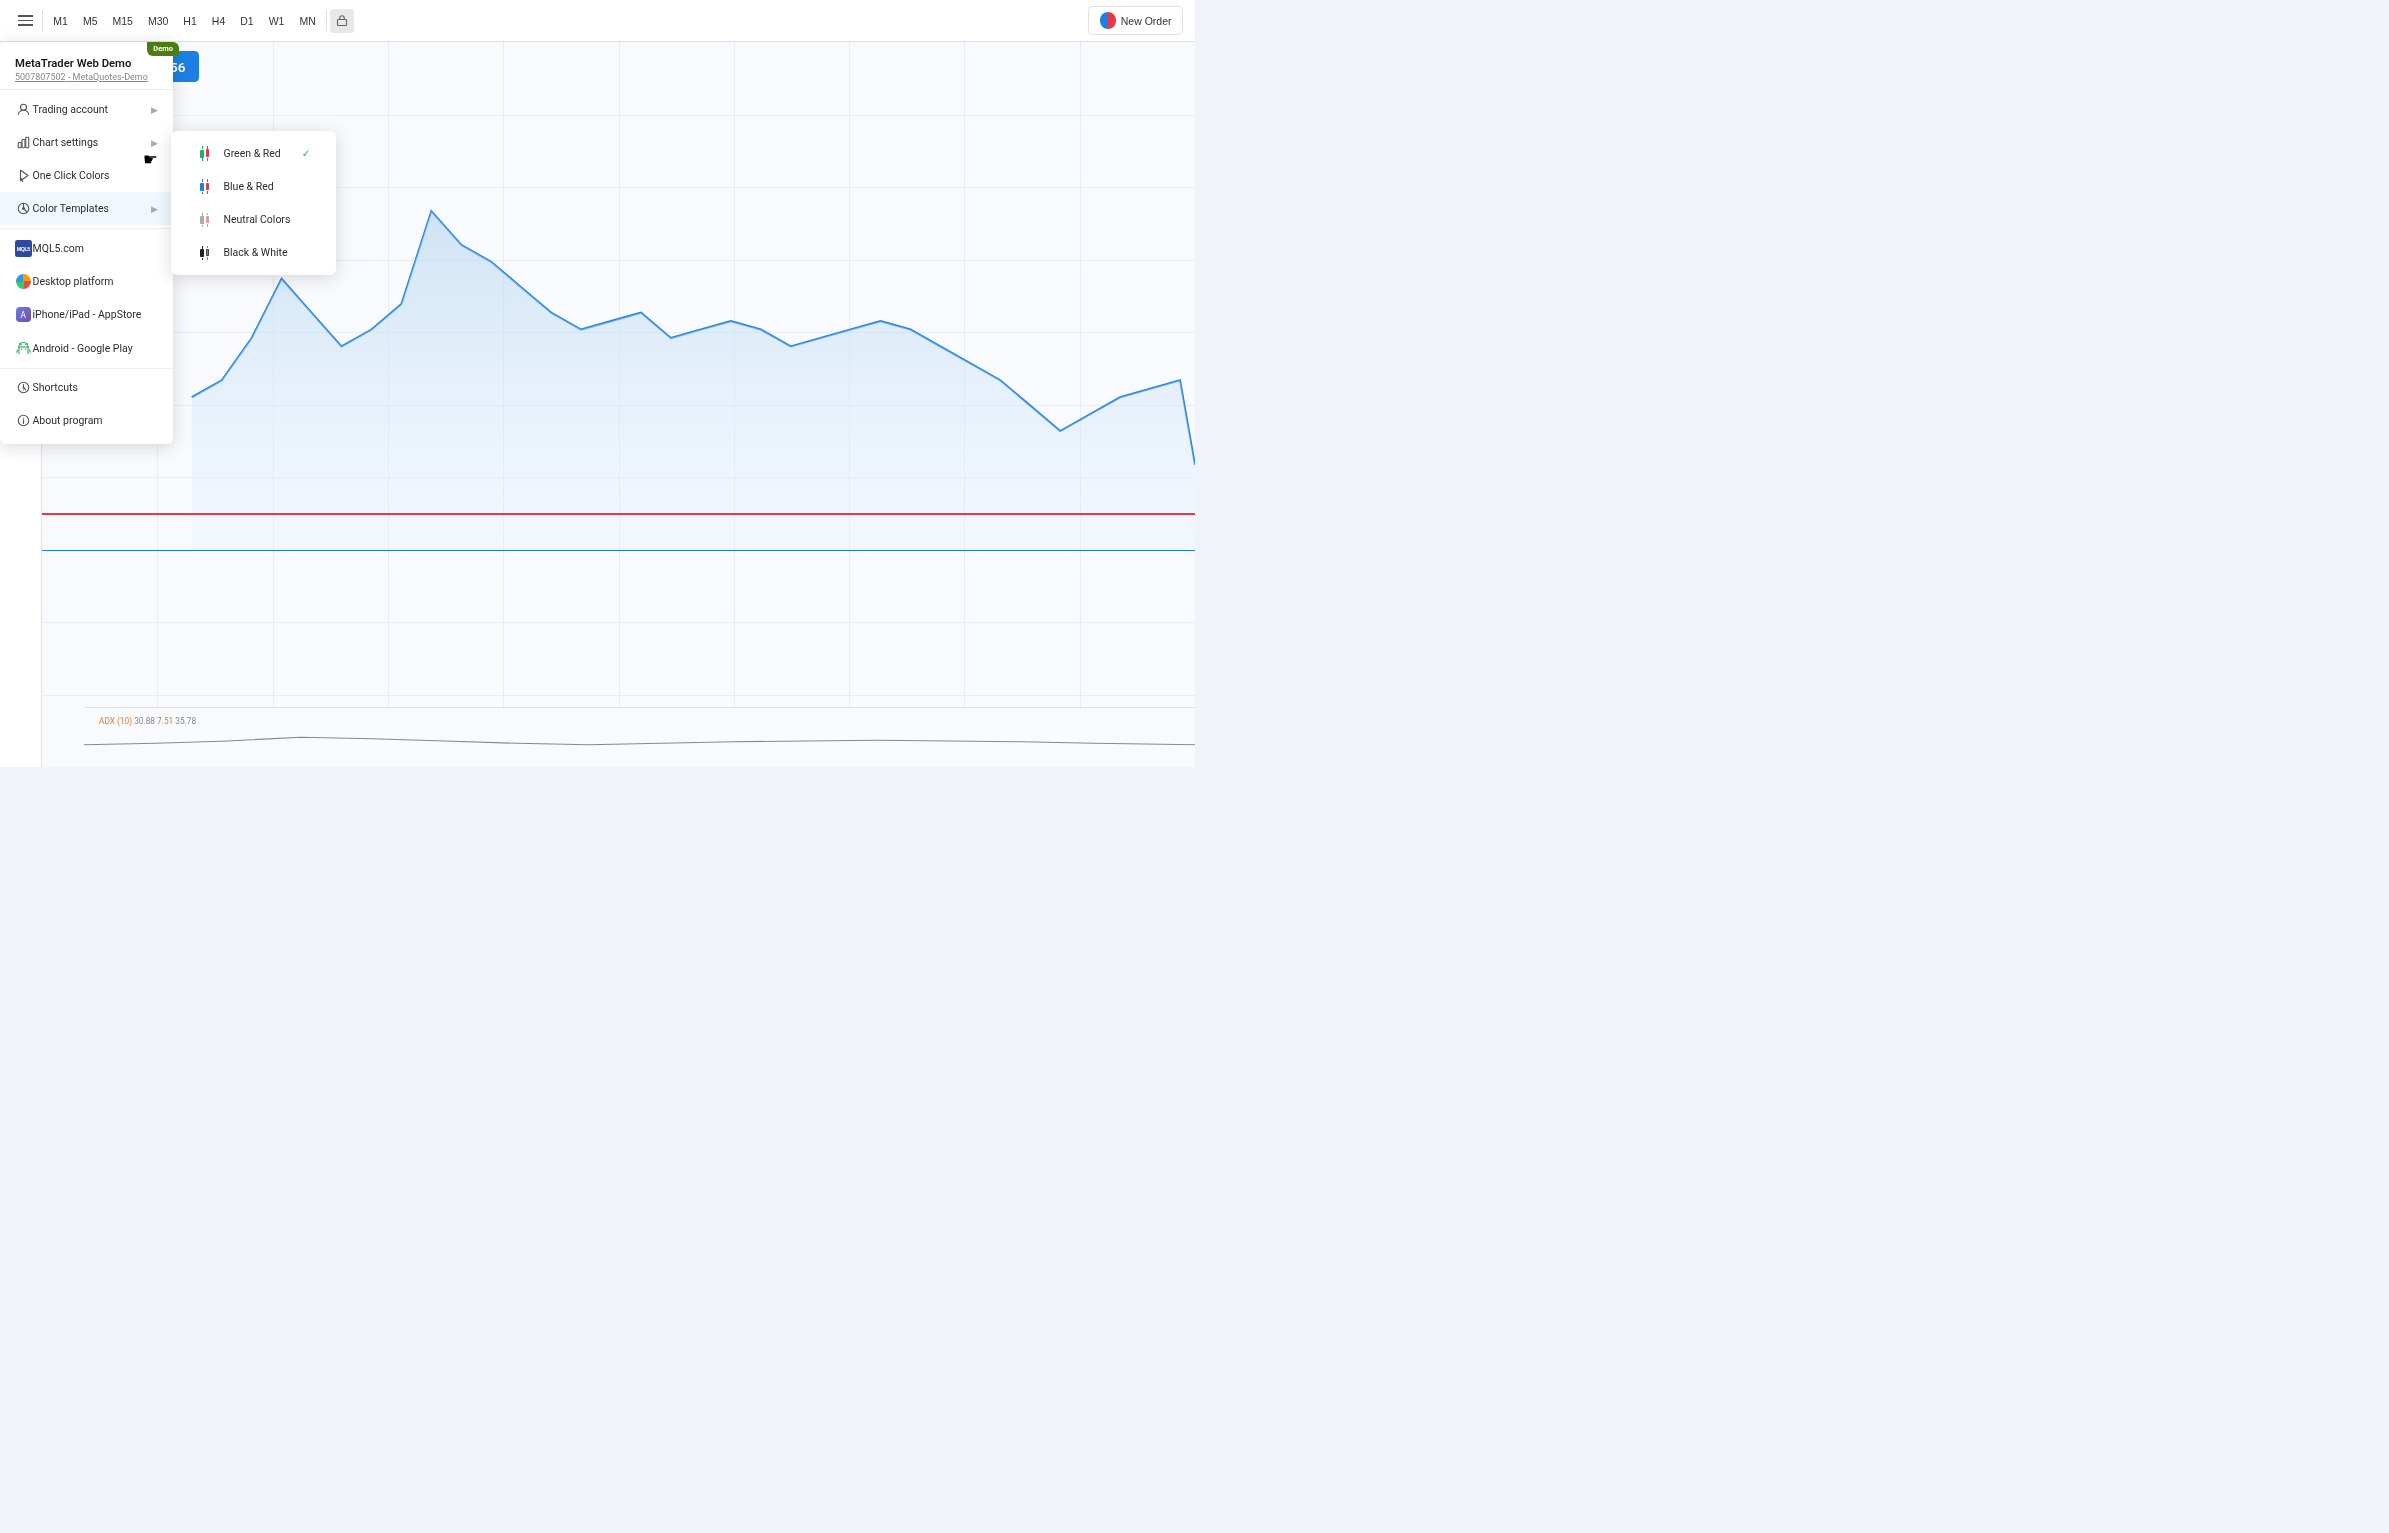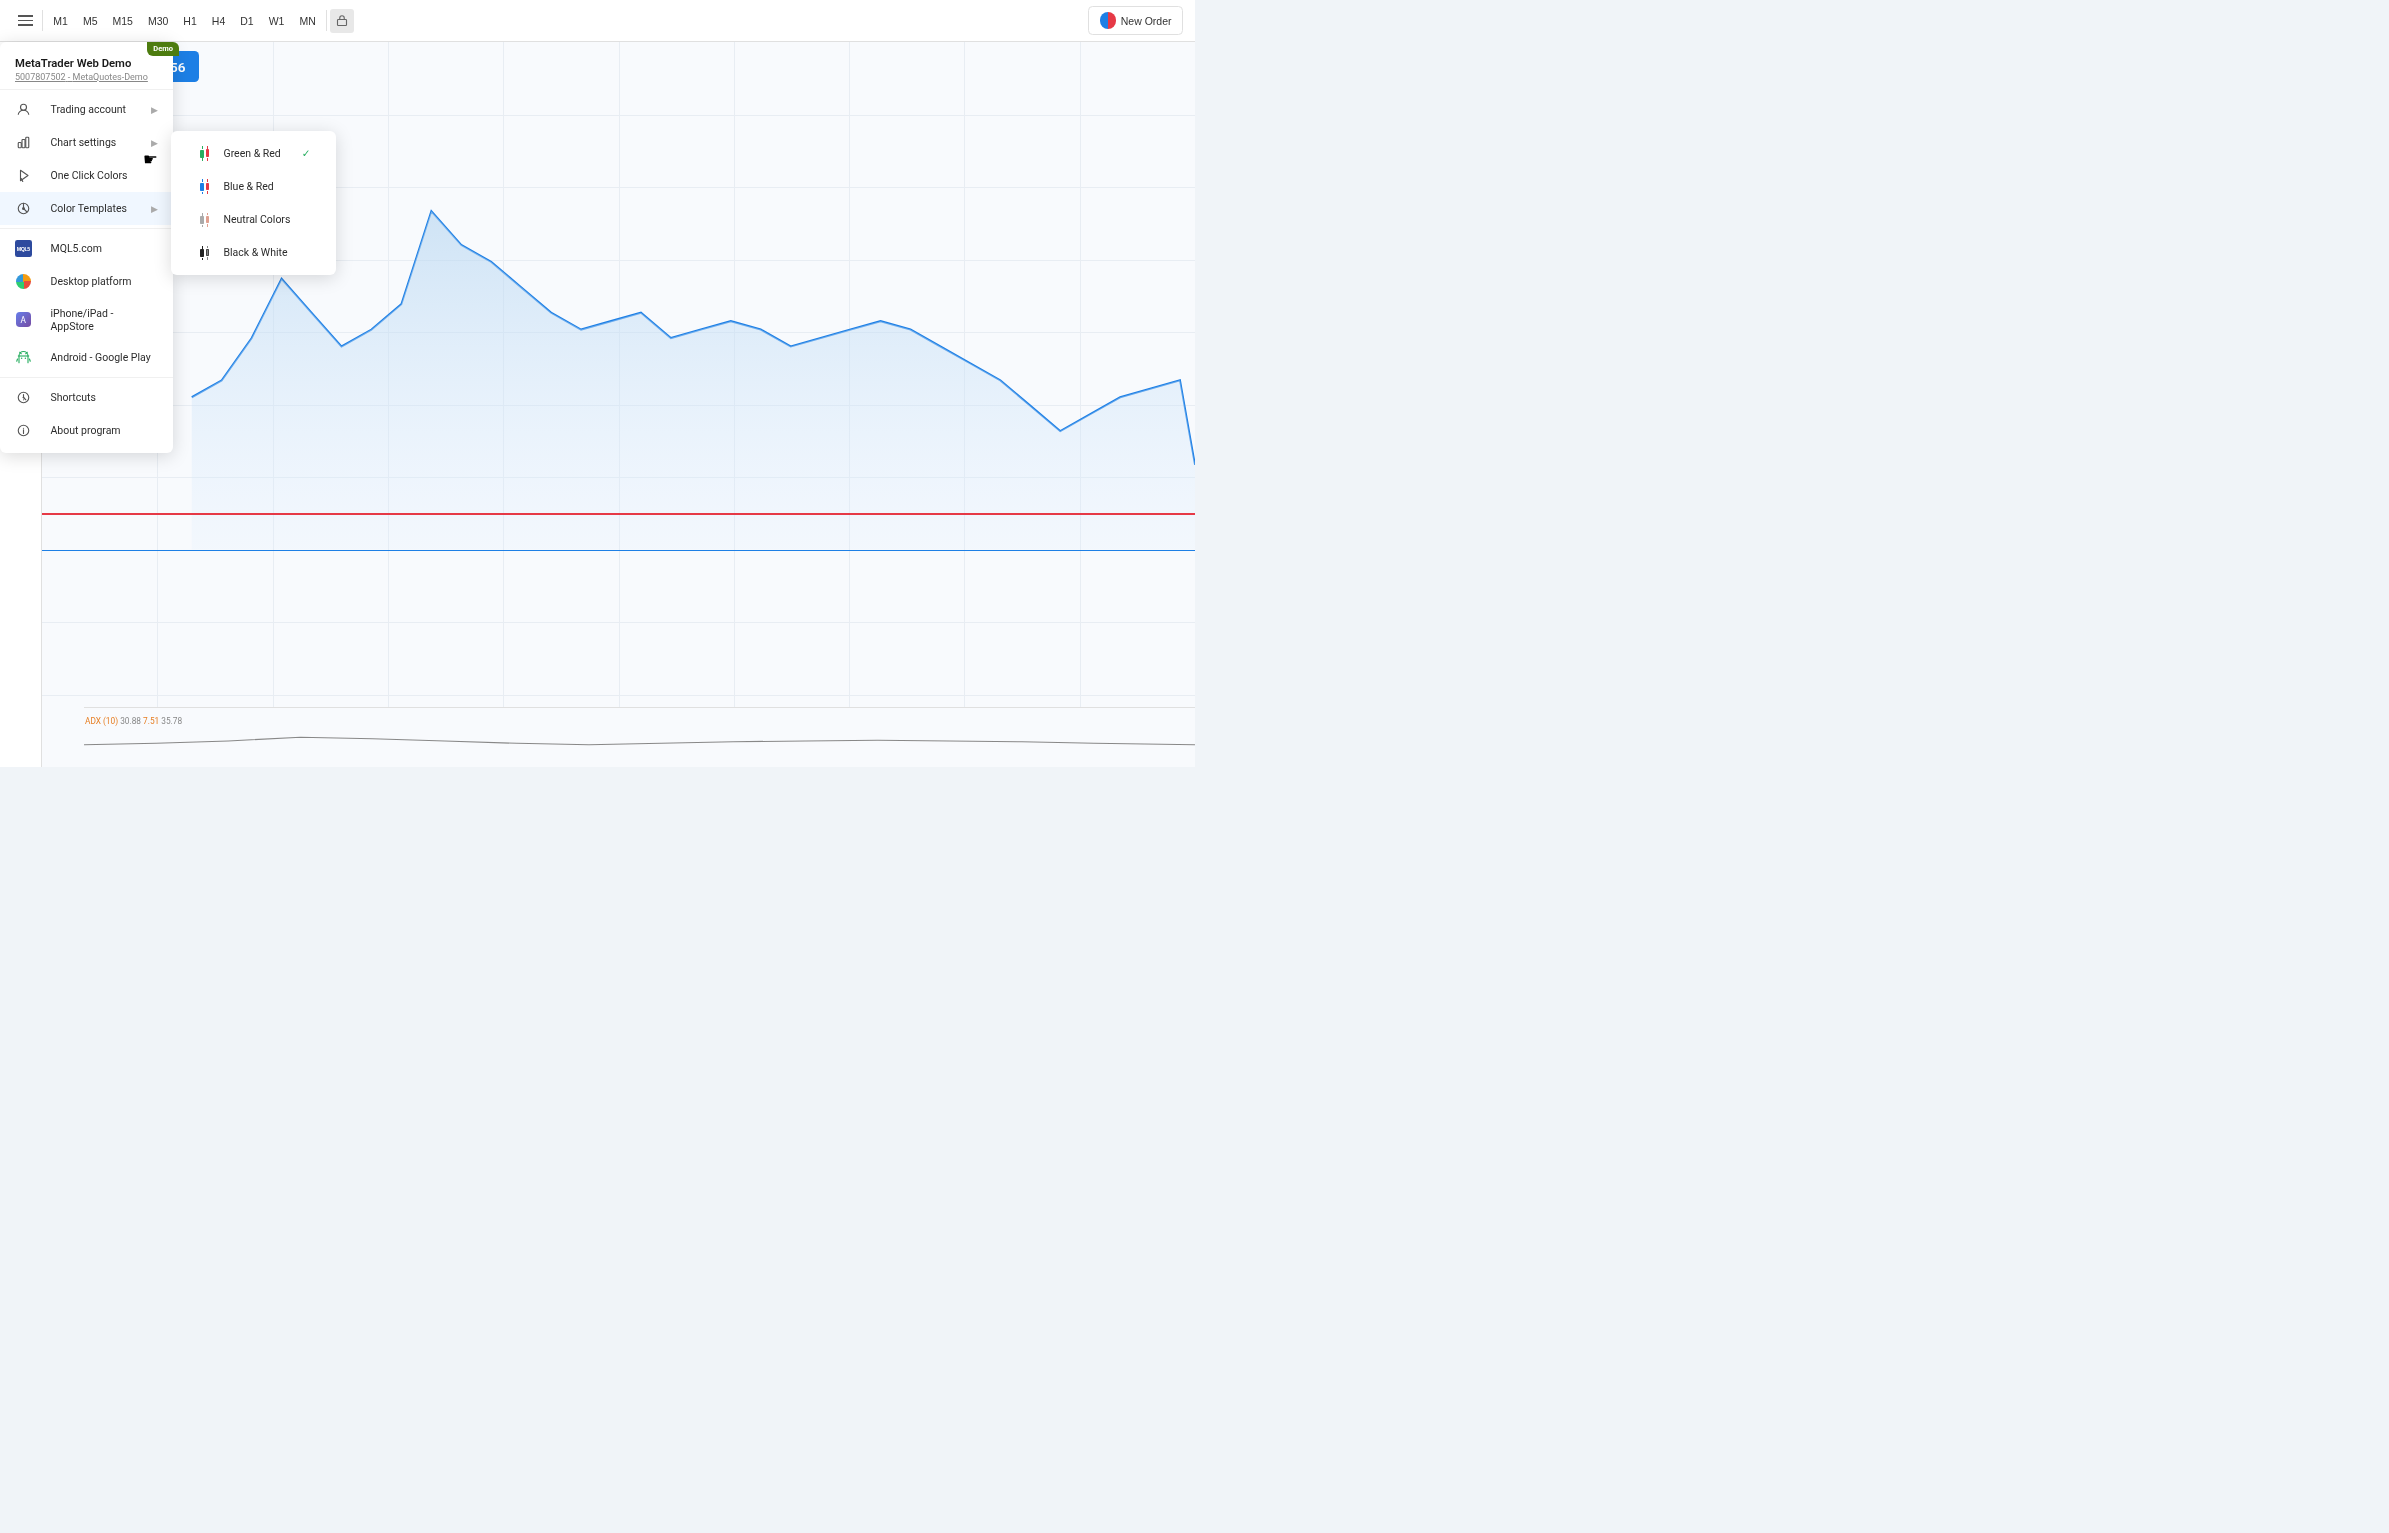--- a/index.html
+++ b/index.html
@@ -212,21 +212,21 @@
     .menu-subtitle {
       font-size: 9px;
       color: #888;
       margin-top: 1.5px;
       text-decoration: underline;
     }
 
     .menu-item {
       display: flex;
       align-items: center;
-      gap: 19px;
+      gap: 1px;
       padding: 8.3px 15px;
       cursor: pointer;
       position: relative;
     }
     .menu-item.active { background: #f0f7ff; }
 
     .menu-item-icon {
       width: 16.5px; height: 16.5px;
       display: flex; align-items: center; justify-content: center;
       font-size: 13.5px;
@@ -337,21 +337,21 @@
       position: absolute;
       bottom: 0; left: 42px; right: 0;
       height: 60px;
       background: #f8fafd;
       border-top: 0.8px solid #e0e0e0;
     }
 
     .indicator-label {
       position: absolute;
       bottom: 41px;
-      left: 1px;
+      left: 15px;
       font-size: 8.3px;
       color: #e67e22;
     }
   </style>
 </head>
 <body>
 
 <div class="top-toolbar">
   <div class="hamburger-btn">
     <div class="hamburger-lines">

